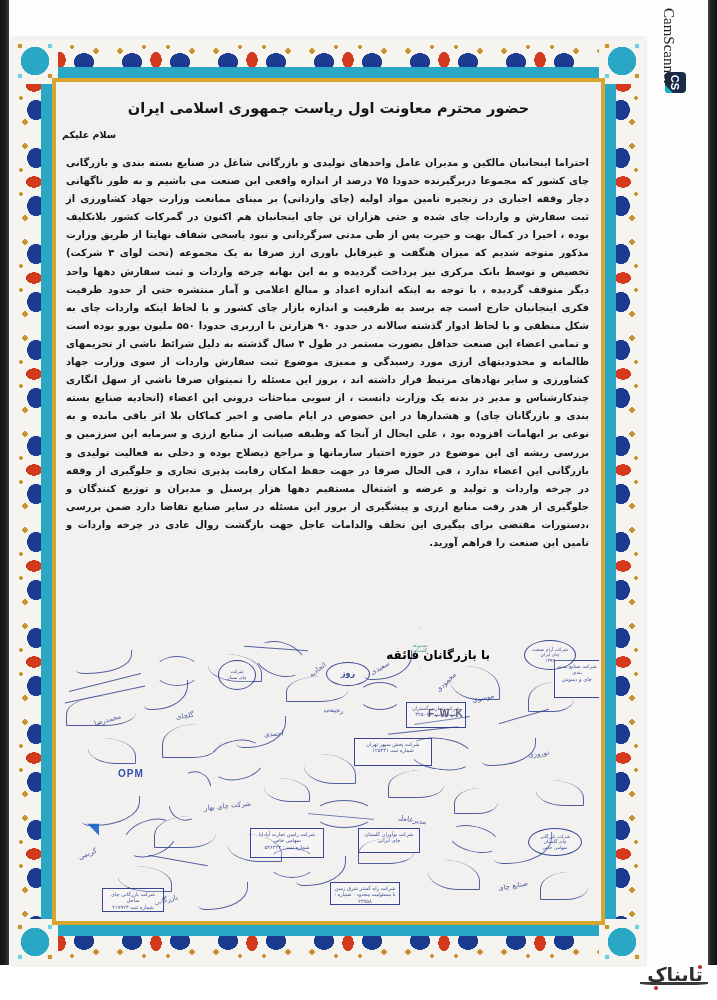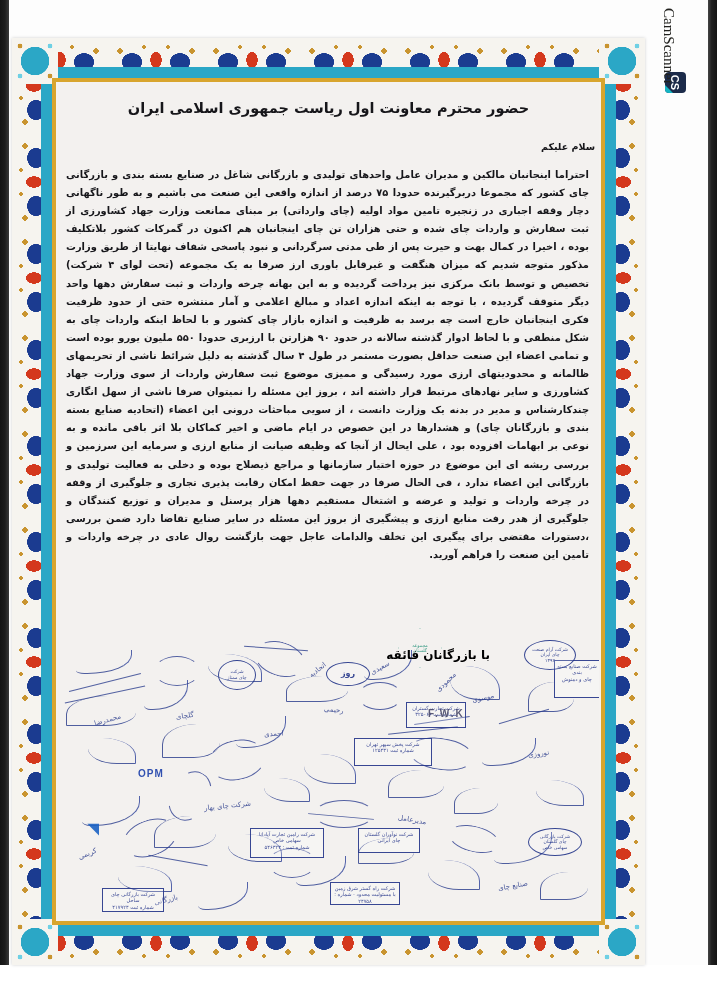--- a/index.html
+++ b/index.html
@@ -161,22 +161,22 @@
     font-weight:bold;
     letter-spacing:-.2px;
   }
   .letter-addressee {
     margin-top:11px;
     text-align:center;
     font-size:11.5px;
     font-weight:bold;
   }
   .letter-greeting {
-    margin-top:25px;
-    text-align:right;
+    margin-top:13px;
+    text-align:left;
     font-size:9.5px;
     font-weight:bold;
   }
   .letter-body {
     margin-top:14px;
     padding:0 6px 0 4px;
     font-size:9.9px;
     font-weight:bold;
     line-height:18.1px;
     text-align:justify;
@@ -440,28 +440,33 @@
           <span>روز</span>
         </div>
       <div class="stamp-oval" style="left:160px; top:40px;  width:38px; height:30px;">
           <span>شرکت<br>چای ممتاز</span>
         </div>
 
       <div class="stamp-star" style="left:340px; top:8px; width:44px; height:40px;">
           <span>مجموعه<br>گلستان</span>
         </div>
 
-      <div class="logo-badge" style="left:80px;  top:148px;">OPM</div>
+      <div class="logo-badge" style="left:60px;  top:148px;">OPM</div>
       <div class="logo-badge" style="left:370px; top:88px; letter-spacing:2px; color:#4a4a6a;">F.W.K</div>
       <div class="logo-badge" style="left:30px; top:200px; font-size:14px; color:#1b63c4;">◥</div>
     </div>
 
     <div class="letter-closing">با بازرگانان فائقه</div>
 
   </div>
 
   <div class="camscanner">
     <div class="cs-badge">CS</div>
     <div class="cs-word">CamScanner</div>
   </div>
 
+  <div class="tabnak">
+    <span>تابناک</span>
+    <span class="tabnak-dot" style="left:18px; top:31px;"></span>
+    <span class="tabnak-dot" style="left:62px; top:10px;"></span>
+  </div>
 
 </div>
 
 </body></html>

